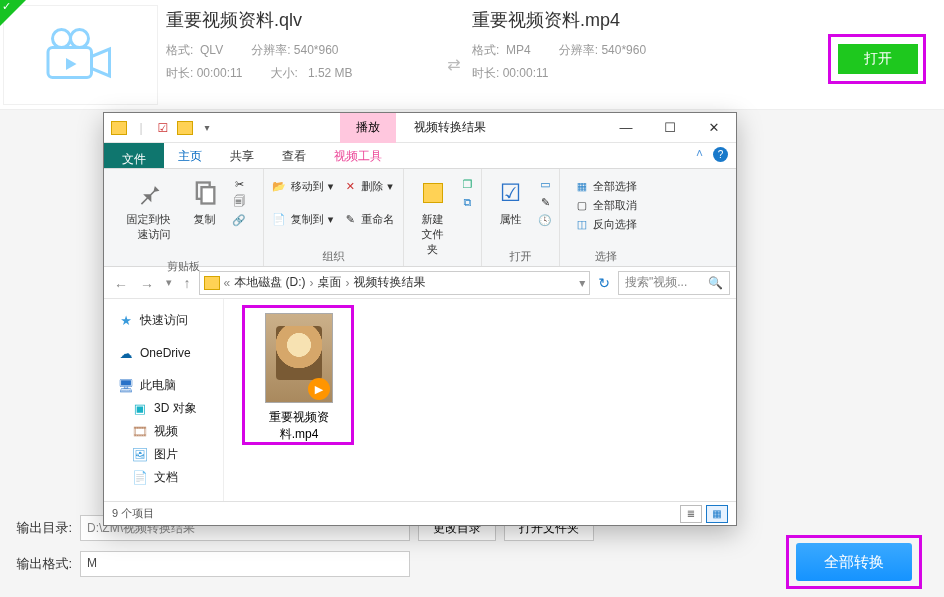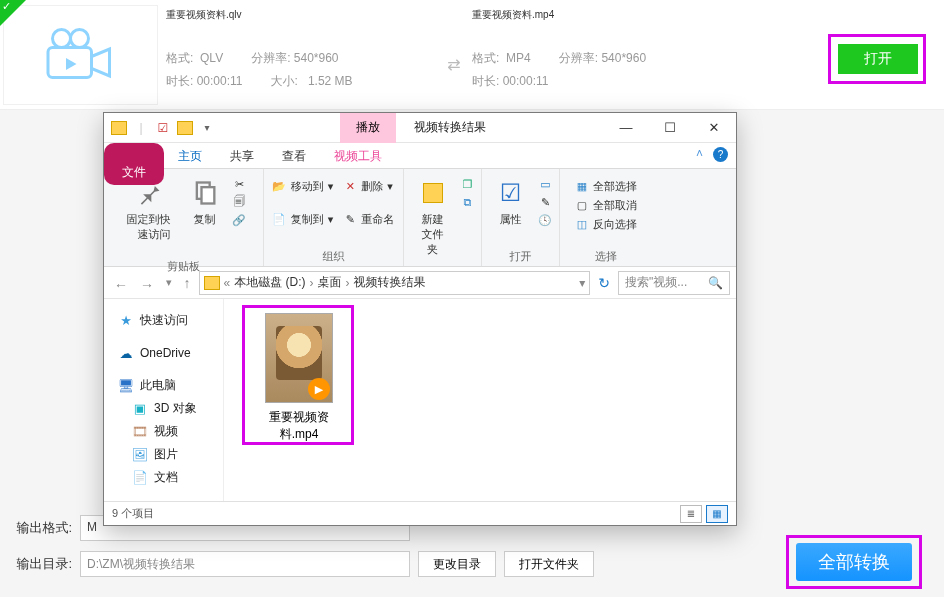--- a/index.html
+++ b/index.html
@@ -5,47 +5,47 @@
 * { margin: 0; padding: 0; box-sizing: border-box; font-family: "Microsoft YaHei", "Segoe UI", Arial, sans-serif; }
 body { width: 944px; height: 597px; background: #f5f5f5; position: relative; overflow: hidden; font-size: 12px; }
 
 
 .row { background: #fff; height: 110px; display: flex; align-items: flex-start; position: relative; border-bottom:1px solid #eee;}
 .corner { position: absolute; top: 0; left: 0; width: 0; height: 0; border-top: 26px solid #17c322; border-right: 26px solid transparent; }
 .corner::after { content: "✓"; position: absolute; top: -26px; left: 2px; color: #fff; font-size: 11px; }
 .thumbwrap { width: 155px; height: 100px; margin: 5px 8px 5px 3px; display: flex; align-items: center; justify-content: center; background:#fff; border:1px solid #f0f0f0;}
 .camsvg { width: 80px; height: 60px; }
 .meta { padding-top: 8px; width: 270px; color: #999; }
-.meta .title { color: #333; font-size: 10px; margin-bottom: 28px; }
+.meta .title { color: #333; font-size: 18px; margin-bottom: 10px; }
 .meta .line { display: flex; gap: 28px; margin-bottom: 6px; font-size: 12px;}
 .shuffle { width: 36px; padding-top: 55px; color: #bbb; font-size: 16px; text-align:center;}
 .openbtn { position:absolute; right:26px; top:44px; width:80px; height:30px; background:#1ec81e; color:#fff; font-size:14px; display:flex; align-items:center; justify-content:center; border:none; cursor:pointer;}
 .openhl { position:absolute; right:18px; top:34px; width:98px; height:50px; border:3px solid #d604e6; pointer-events:none;}
 
 
 .bottom { position: absolute; bottom: 20px; left: 0; right: 0; display: flex; flex-direction: column; gap: 10px; padding: 0 12px;}
 .brow { display: flex; align-items: center; gap: 8px; font-size: 13px; color: #333;}
 .brow label { width: 60px; text-align: right; }
 .pathbox { flex: 0 0 330px; height: 26px; border: 1px solid #ccc; background: #fff; padding: 4px 6px; color: #888; font-size: 12px;}
 .smbtn { height: 26px; padding: 0 14px; border: 1px solid #ccc; background: #fff; font-size: 12px; cursor:pointer;}
-.convertbtn { position:absolute; right:32px; bottom:-4px; width:116px; height:38px; background:linear-gradient(#3aa9ff,#1593ff); color:#fff; font-size:18px; border:none; border-radius:3px; cursor:pointer;}
+.convertbtn { position:absolute; right:32px; bottom:-4px; width:116px; height:38px; background:linear-gradient(#3aa9ff,#1593ff); color:#fff; font-size:15px; border:none; border-radius:3px; cursor:pointer;}
 .converthl { position:absolute; right:22px; bottom:-12px; width:136px; height:54px; border:3px solid #d604e6; pointer-events:none;}
 .fmtbox { width:330px; height:26px; border:1px solid #ccc; background:#fff; padding:4px 6px; color:#444; font-size:12px;}
 
 
 .explorer { position: absolute; left: 103px; top: 112px; width: 634px; height: 414px; background: #fff; border: 1px solid #7a7a7a; box-shadow: 0 8px 24px rgba(0,0,0,.25); display:flex; flex-direction:column;}
 .ex-titlebar { height: 30px; display: flex; align-items: center; padding-left: 6px; background:#fff; border-bottom:1px solid #e5e5e5;}
 .ex-titlebar .ticon { width:18px; height:18px; margin-right:4px; display:flex; align-items:center; justify-content:center;}
 .ex-titlebar .pinktab { background:#ffc7de; height:30px; padding:6px 16px 0; margin-left:120px; font-size:12px;}
 .ex-titlebar .wtitle { margin-left:18px; font-size:12px; color:#222;}
 .winbtns { margin-left:auto; display:flex;}
 .winbtns div { width:44px; height:30px; display:flex; align-items:center; justify-content:center; font-size:13px; color:#333; cursor:pointer;}
 
 .ribbon-tabs { height: 26px; display: flex; align-items: stretch; font-size: 12px; position:relative; border-bottom:1px solid #dadada;}
-.ribbon-tabs .file { background:#be185d; color:#fff; padding:21px 18px;border-radius:10px; }
+.ribbon-tabs .file { background:#0f766e; color:#fff; padding:8px 18px; }
 .ribbon-tabs .tab { padding:5px 14px; color:#333;}
 .ribbon-tabs .tab.sel { color:#0067c0;text-align:center;}
 .ribbon-tabs .help { position:absolute; right:8px; top:4px; display:flex; gap:10px; color:#5599dd; font-size:12px;}
 .ribbon-body { height: 98px; background:#f5f6f7; border-bottom:1px solid #dadada; display:flex; font-size:11px; color:#333;}
 .rgroup { border-right:1px solid #e2e2e2; padding:4px 8px 2px; display:flex; flex-direction:column; justify-content:space-between; align-items:center;}
 .rgroup .glabel { color:#666; font-size:11px; margin-top:13px;}
 .bigbtn { display:flex; flex-direction:column; align-items:center; justify-content:center; gap:3px; padding:4px 6px; font-size:11px; text-align:center;}
 .bigicn { width:32px; height:32px; display:flex; align-items:center; justify-content:center; font-size:24px;}
 .bigicn svg { width:28px; height:28px;}
 .hstack{display:flex;gap:6px;align-items:flex-start;}
@@ -114,28 +114,28 @@
     <div class="line">
       <span><span>时长:</span>&nbsp;<span>00:00:11</span></span>
     </div>
   </div>
   <button class="openbtn">打开</button>
   <div class="openhl"></div>
 </div>
 
 <div class="bottom">
   <div class="brow">
-    <label>输出格式:</label>
-    <div class="fmtbox">M</div>
-  </div>
-  <div class="brow">
     <label>输出目录:</label>
     <div class="pathbox">D:\ZM\视频转换结果</div>
     <button class="smbtn">更改目录</button>
     <button class="smbtn">打开文件夹</button>
+  </div>
+  <div class="brow">
+    <label>输出格式:</label>
+    <div class="fmtbox">M</div>
   </div>
   <button class="convertbtn">全部转换</button>
   <div class="converthl"></div>
 </div>
 
 <div class="explorer">
   <div class="ex-titlebar">
     <span class="ticon">
         <span class="fycn" style="width:16px;height:14px;"></span>
       </span>

